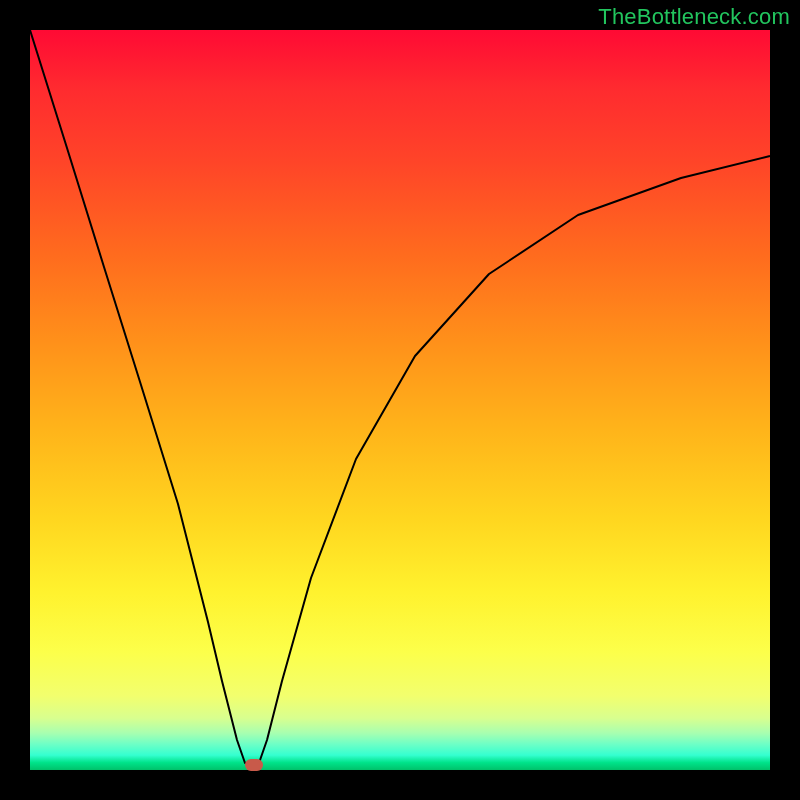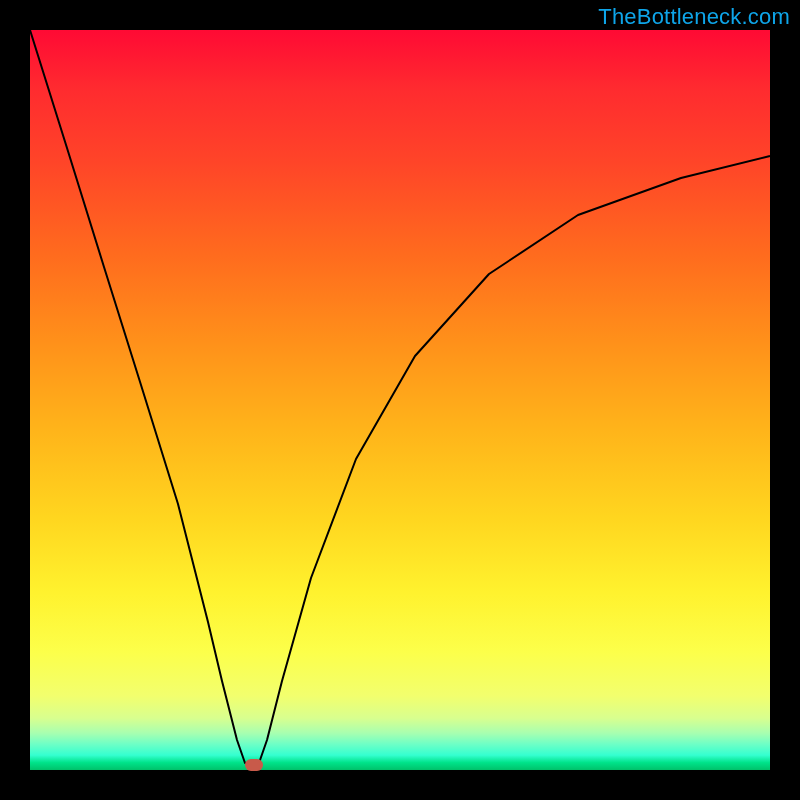--- a/index.html
+++ b/index.html
@@ -59,21 +59,21 @@
     stroke-linejoin: round;
   }
   .marker {
     fill: #c85a4a;
     stroke: none;
   }
   .watermark {
     position: absolute;
     top: 4px;
     right: 10px;
-    color: #0ea5e9;
+    color: #22c55e;
     font-size: 22px;
     font-weight: 500;
     letter-spacing: 0.2px;
     user-select: none;
   }
 </style>
 </head>
 <body>
 
 <div class="frame">

